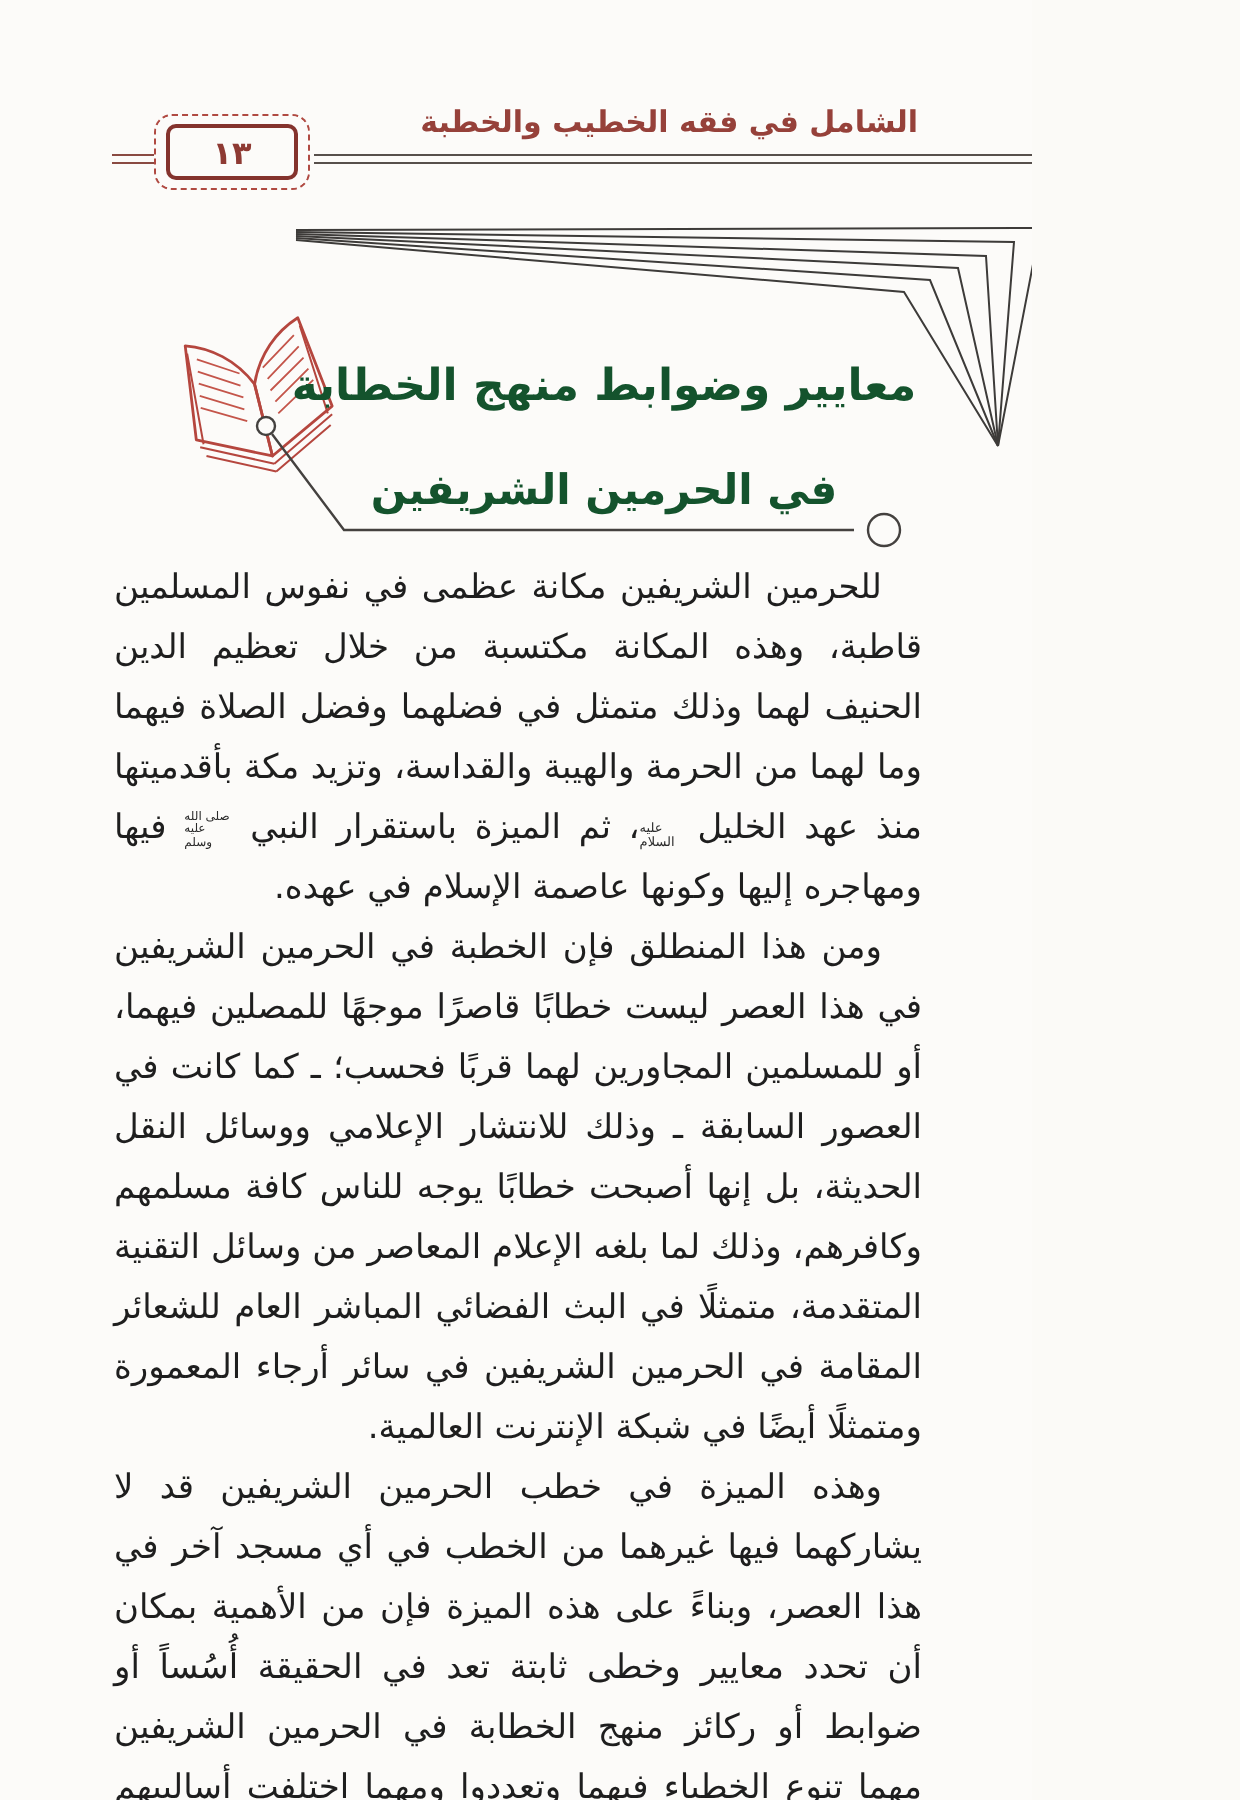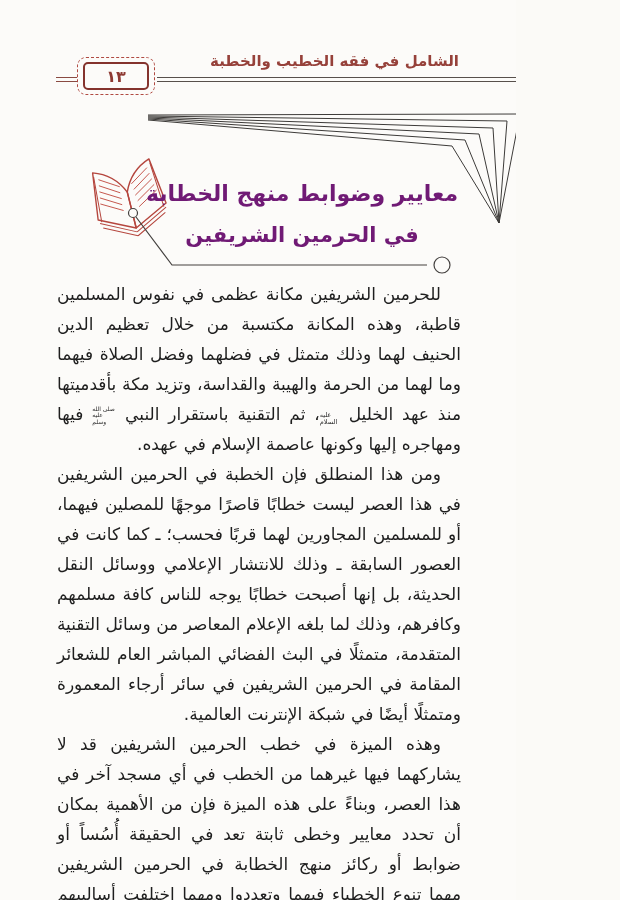--- a/index.html
+++ b/index.html
@@ -57,25 +57,25 @@
 
   
   .deco-svg { position: absolute; left: 56px; top: 103px; }
 
   
   .chapter-title {
     position: absolute;
     top: 180px; left: 140px; width: 324px;
     text-align: center;
     direction: rtl;
-    color: #701a75;
+    color: #14532d;
     font-weight: bold;
   }
   .chapter-title .t1 { font-size: 22px; line-height: 28px; }
-  .chapter-title .t2 { font-size: 21px; line-height: 26px; margin-top: 14px; }
+  .chapter-title .t2 { font-size: 21px; line-height: 26px; margin-top: 24px; }
 
   
   .body-text {
     position: absolute;
     top: 279px; left: 57px; right: 55px;
     direction: rtl;
     text-align: justify;
     font-size: 17px;
     line-height: 30px;
     color: #1e1e1e;
@@ -136,20 +136,20 @@
     </g>
   </svg>
 
   <div class="chapter-title">
     <div class="t1">معايير وضوابط منهج الخطابة</div>
     <div class="t2">في الحرمين الشريفين</div>
   </div>
 
   <div class="body-text">
     <p><span>للحرمين الشريفين مكانة عظمى في نفوس المسلمين قاطبة، وهذه المكانة مكتسبة من خلال تعظيم الدين الحنيف لهما وذلك متمثل في فضلهما وفضل الصلاة فيهما وما لهما من الحرمة والهيبة والقداسة، وتزيد مكة بأقدميتها منذ عهد الخليل</span>
-      <span class="hon">عليه السلام</span><span>، ثم التقنية باستقرار النبي</span>
+      <span class="hon">عليه السلام</span><span>، ثم الميزة باستقرار النبي</span>
       <span class="hon hon-l">صلى الله عليه وسلم</span>
       <span>فيها ومهاجره إليها وكونها عاصمة الإسلام في عهده.</span></p>
     <p>ومن هذا المنطلق فإن الخطبة في الحرمين الشريفين في هذا العصر ليست خطابًا قاصرًا موجهًا للمصلين فيهما، أو للمسلمين المجاورين لهما قربًا فحسب؛ ـ كما كانت في العصور السابقة ـ وذلك للانتشار الإعلامي ووسائل النقل الحديثة، بل إنها أصبحت خطابًا يوجه للناس كافة مسلمهم وكافرهم، وذلك لما بلغه الإعلام المعاصر من وسائل التقنية المتقدمة، متمثلًا في البث الفضائي المباشر العام للشعائر المقامة في الحرمين الشريفين في سائر أرجاء المعمورة ومتمثلًا أيضًا في شبكة الإنترنت العالمية.</p>
     <p>وهذه الميزة في خطب الحرمين الشريفين قد لا يشاركهما فيها غيرهما من الخطب في أي مسجد آخر في هذا العصر، وبناءً على هذه الميزة فإن من الأهمية بمكان أن تحدد معايير وخطى ثابتة تعد في الحقيقة أُسُساً أو ضوابط أو ركائز منهج الخطابة في الحرمين الشريفين مهما تنوع الخطباء فيهما وتعددوا ومهما اختلفت أساليبهم وقدراتهم واجتهاداتهم، وإنني عندما أقصر هذه المعايير أو الضوابط على خطب الحرمين</p>
   </div>
 
 </div>
 
 </body></html>

